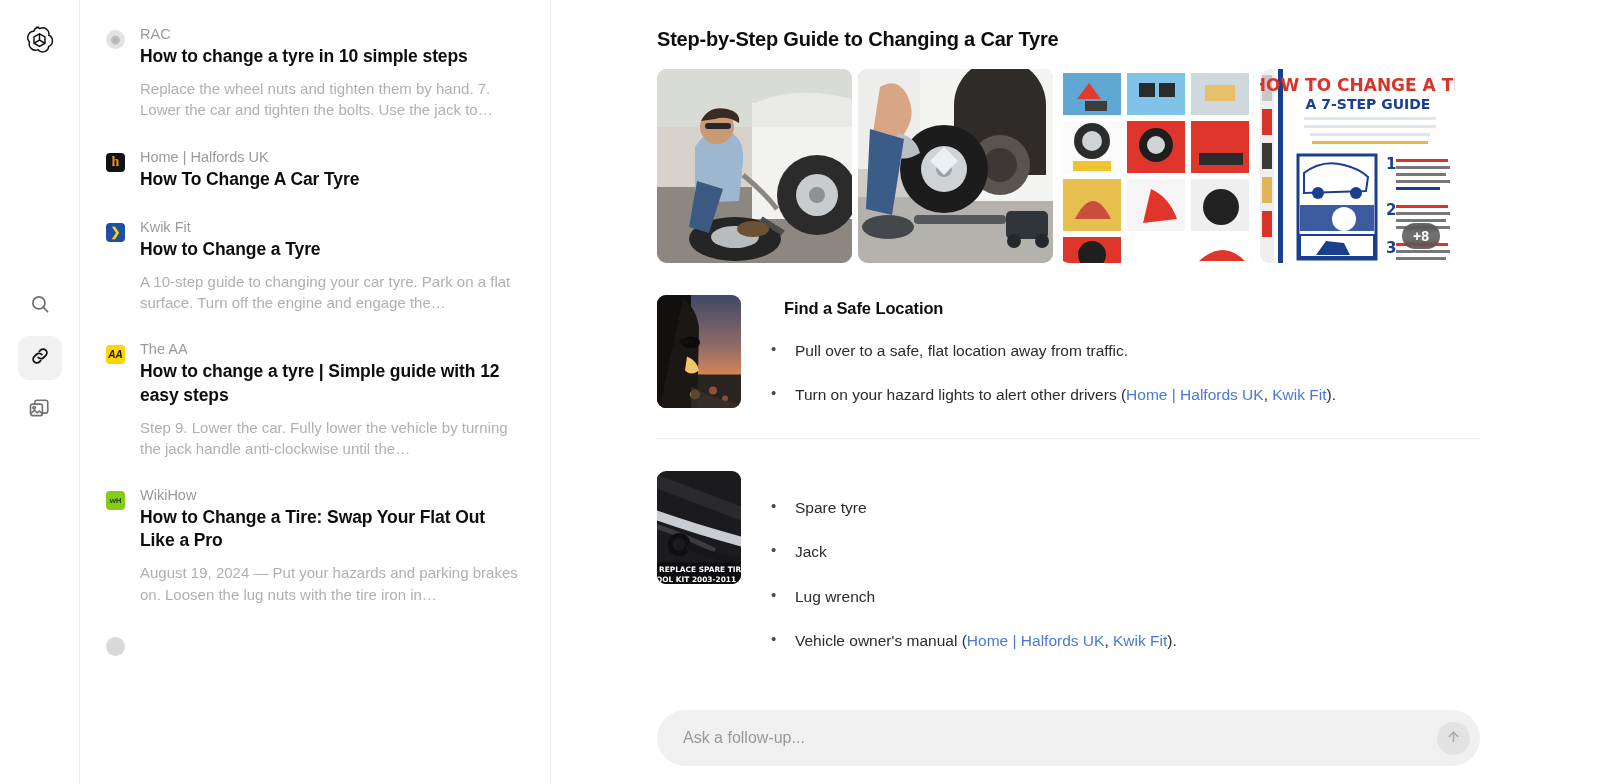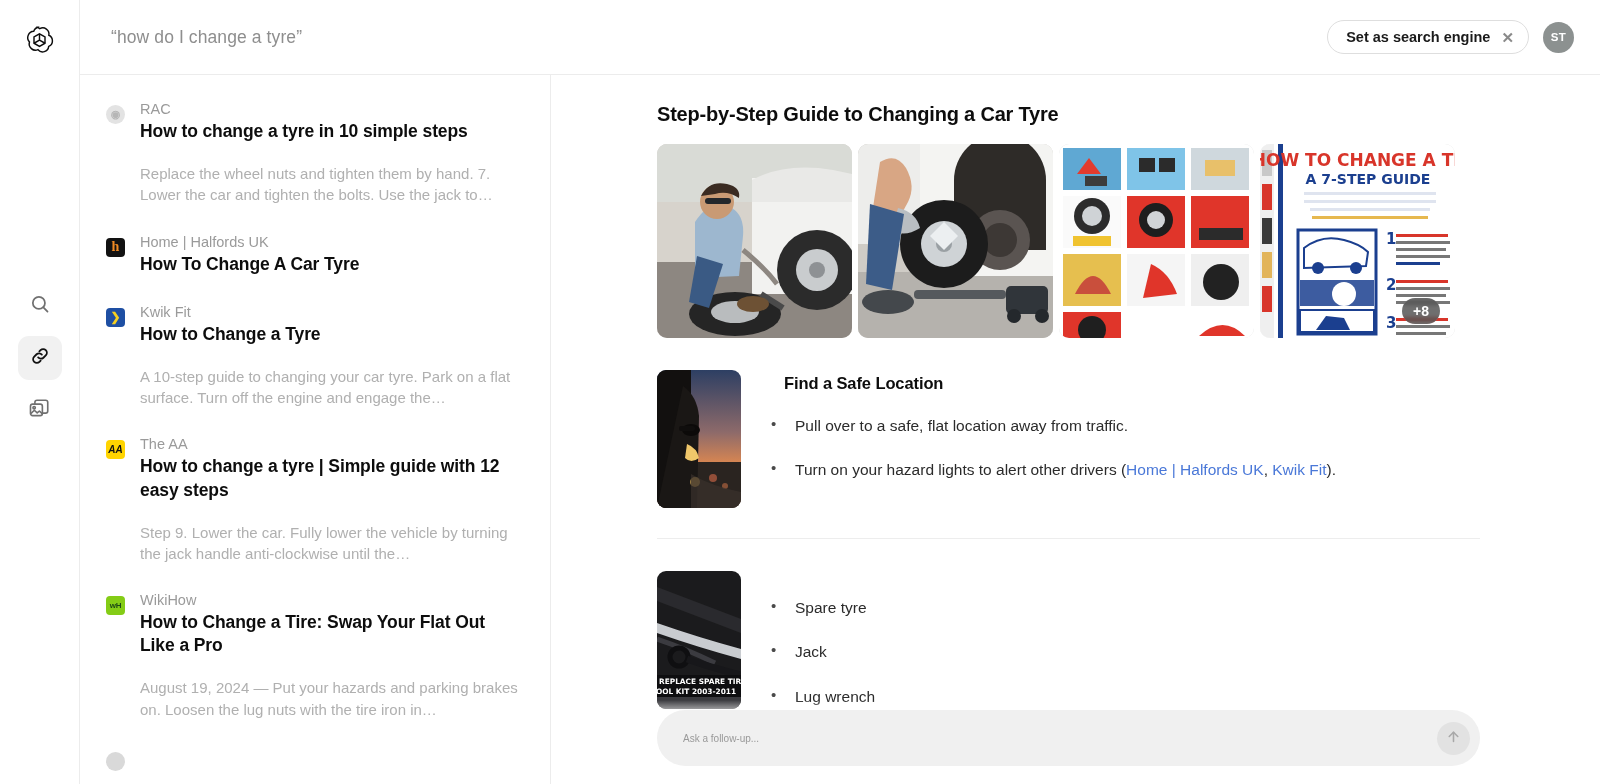--- a/index.html
+++ b/index.html
@@ -83,21 +83,21 @@
   .fav-rac { border-radius: 50%; background: #e3e3e3; color: #b6b6b6; font-size: 11px; }
   .fav-halfords { background: #121212; color: #f08a24; font-family: "Liberation Serif", serif; font-size: 14px; }
   .fav-kwik { background: #1e4fa3; color: #f5d020; font-size: 12px; }
   .fav-aa { background: #ffd400; color: #111; font-style: italic; font-size: 10px; }
   .fav-wiki { background: #84cc16; color: #1f4a16; font-size: 8px; letter-spacing: -.3px; }
   .fav-ghost { background: #d9d9d9; border-radius: 50%; }
 
   .r-body { flex: 1; min-width: 0; }
   .r-site { font-size: 14.5px; color: #9a9a9a; margin-bottom: 3px; }
   .r-title { font-size: 17.5px; font-weight: 700; color: #0d0d0d; line-height: 1.32; letter-spacing: -.1px; }
-  .r-snip { font-size: 15px; color: #b0b0b0; line-height: 1.42; margin-top: 20px; }
+  .r-snip { font-size: 15px; color: #b0b0b0; line-height: 1.42; margin-top: 10px; }
 
   
   .answer { flex: 1; min-width: 0; position: relative; overflow: hidden; }
   .answer-scroll { padding: 28px 0 0 0; height: 100%; }
   .ans-inner { padding: 0 120px 0 106px; }
 
   .ans-h1 { font-size: 20px; font-weight: 700; color: #0d0d0d; letter-spacing: -.2px; margin-bottom: 18px; }
 
   .strip { display: flex; gap: 6px; position: relative; }
   .thumb {
@@ -110,21 +110,21 @@
     position: absolute; right: 15px; bottom: 14px;
     background: rgba(55,55,55,.72); color: #fff;
     font-size: 14px; font-weight: 600;
     padding: 5px 11px; border-radius: 14px;
     cursor: pointer; backdrop-filter: blur(2px);
   }
 
   .section { display: flex; gap: 27px; padding: 32px 0 30px 0; }
   .section + .section { border-top: 1px solid #ededed; }
   .sec-thumb {
-    width: 84px; height: 138px; flex: 0 0 84px;
+    width: 84px; height: 113px; flex: 0 0 84px;
     border-radius: 9px; overflow: hidden; position: relative; cursor: pointer;
   }
   .sec-thumb svg { display: block; width: 100%; height: 100%; }
   .sec-body { flex: 1; min-width: 0; padding-top: 4px; }
   .sec-h { font-size: 16.5px; font-weight: 700; color: #0d0d0d; margin-bottom: 20px; letter-spacing: -.1px; margin-left: 16px; }
   .bullets { list-style: none; }
   .bullets li {
     font-size: 15.5px; color: #2b2b2b; line-height: 1.5;
     margin-bottom: 14px; position: relative; padding-left: 27px; margin-top: 21px;
   }
@@ -143,21 +143,21 @@
     pointer-events: none;
   }
   .followup {
     height: 56px; border-radius: 28px; background: #f0f0f0;
     display: flex; align-items: center; padding: 0 10px 0 26px;
     pointer-events: auto;
   }
   .followup-input {
     flex: 1; border: 0; background: transparent; outline: none;
     font-family: "Liberation Sans", sans-serif;
-    font-size: 10px; color: #2b2b2b;
+    font-size: 16px; color: #2b2b2b;
   }
   .followup-input::placeholder { color: #999; }
   .send-btn {
     width: 33px; height: 33px; border-radius: 50%;
     background: #e2e2e2; color: #a8a8a8;
     display: flex; align-items: center; justify-content: center;
     cursor: pointer; flex: 0 0 33px;
   }
 </style>
 </head>
@@ -199,30 +199,20 @@
             <circle cx="6.4" cy="11.2" r="1.25"></circle>
             <path d="M2.9 17.4 6.6 13.8l3 2.8 2.3-2 3.1 3"></path>
           </svg>
         </span>
       </div>
     </div>
   </div>
 
   <div class="right">
 
-    <div class="header">
-      <div class="query">“how do I change a tyre”</div>
-      <div class="header-right">
-        <div class="pill">
-          <span>Set as search engine</span>
-          <span class="pill-close">✕</span>
-        </div>
-        <div class="avatar">ST</div>
-      </div>
-    </div>
 
     <div class="body">
 
       <div class="results">
 
         <div class="result">
           <div class="fav fav-rac">◉</div>
           <div class="r-body">
             <div class="r-site">RAC</div>
             <div class="r-title">How to change a tyre in 10 simple steps</div>

